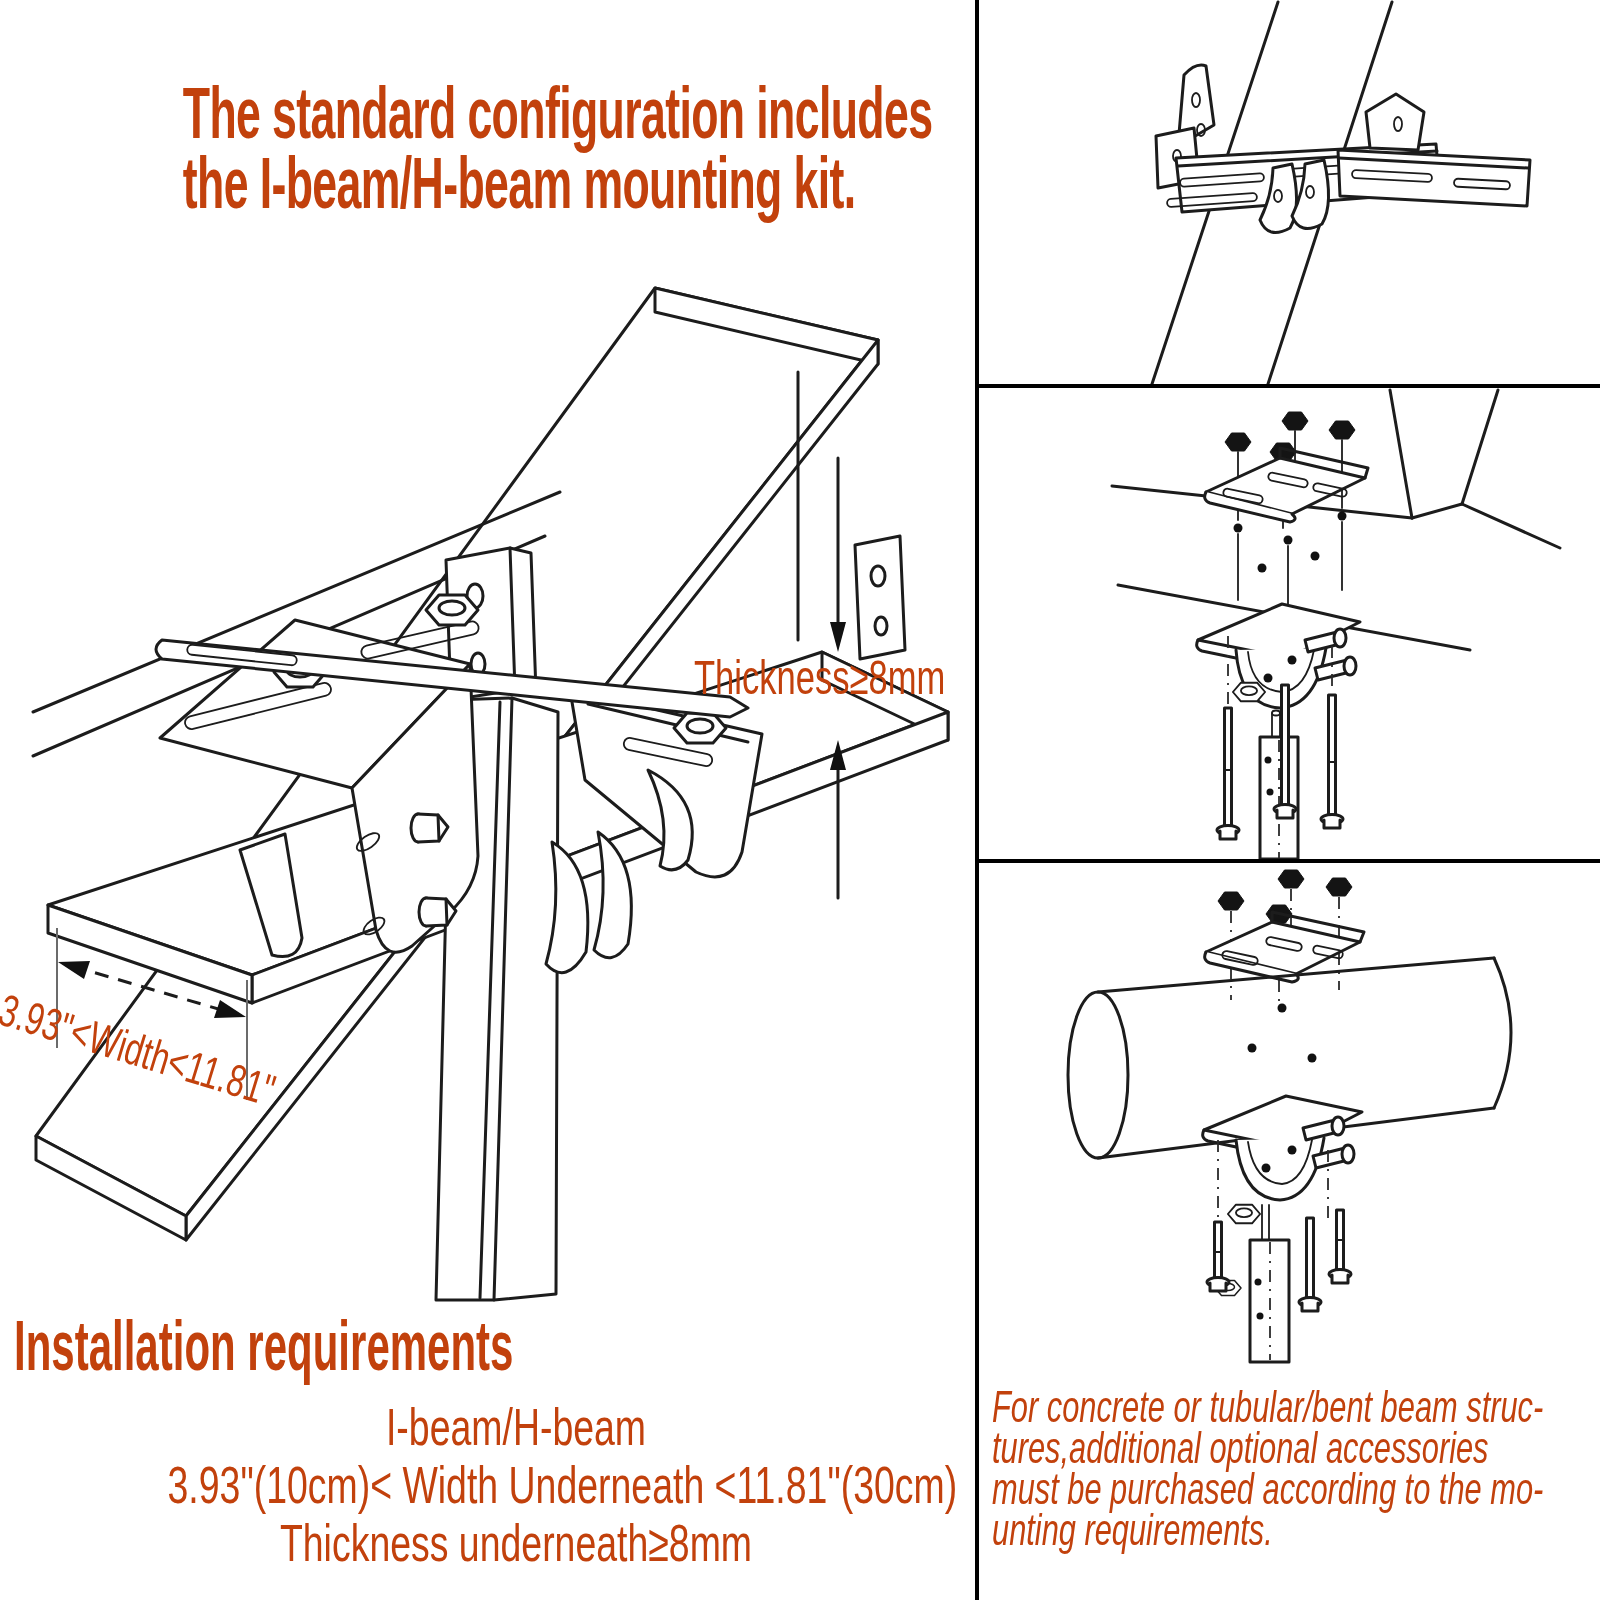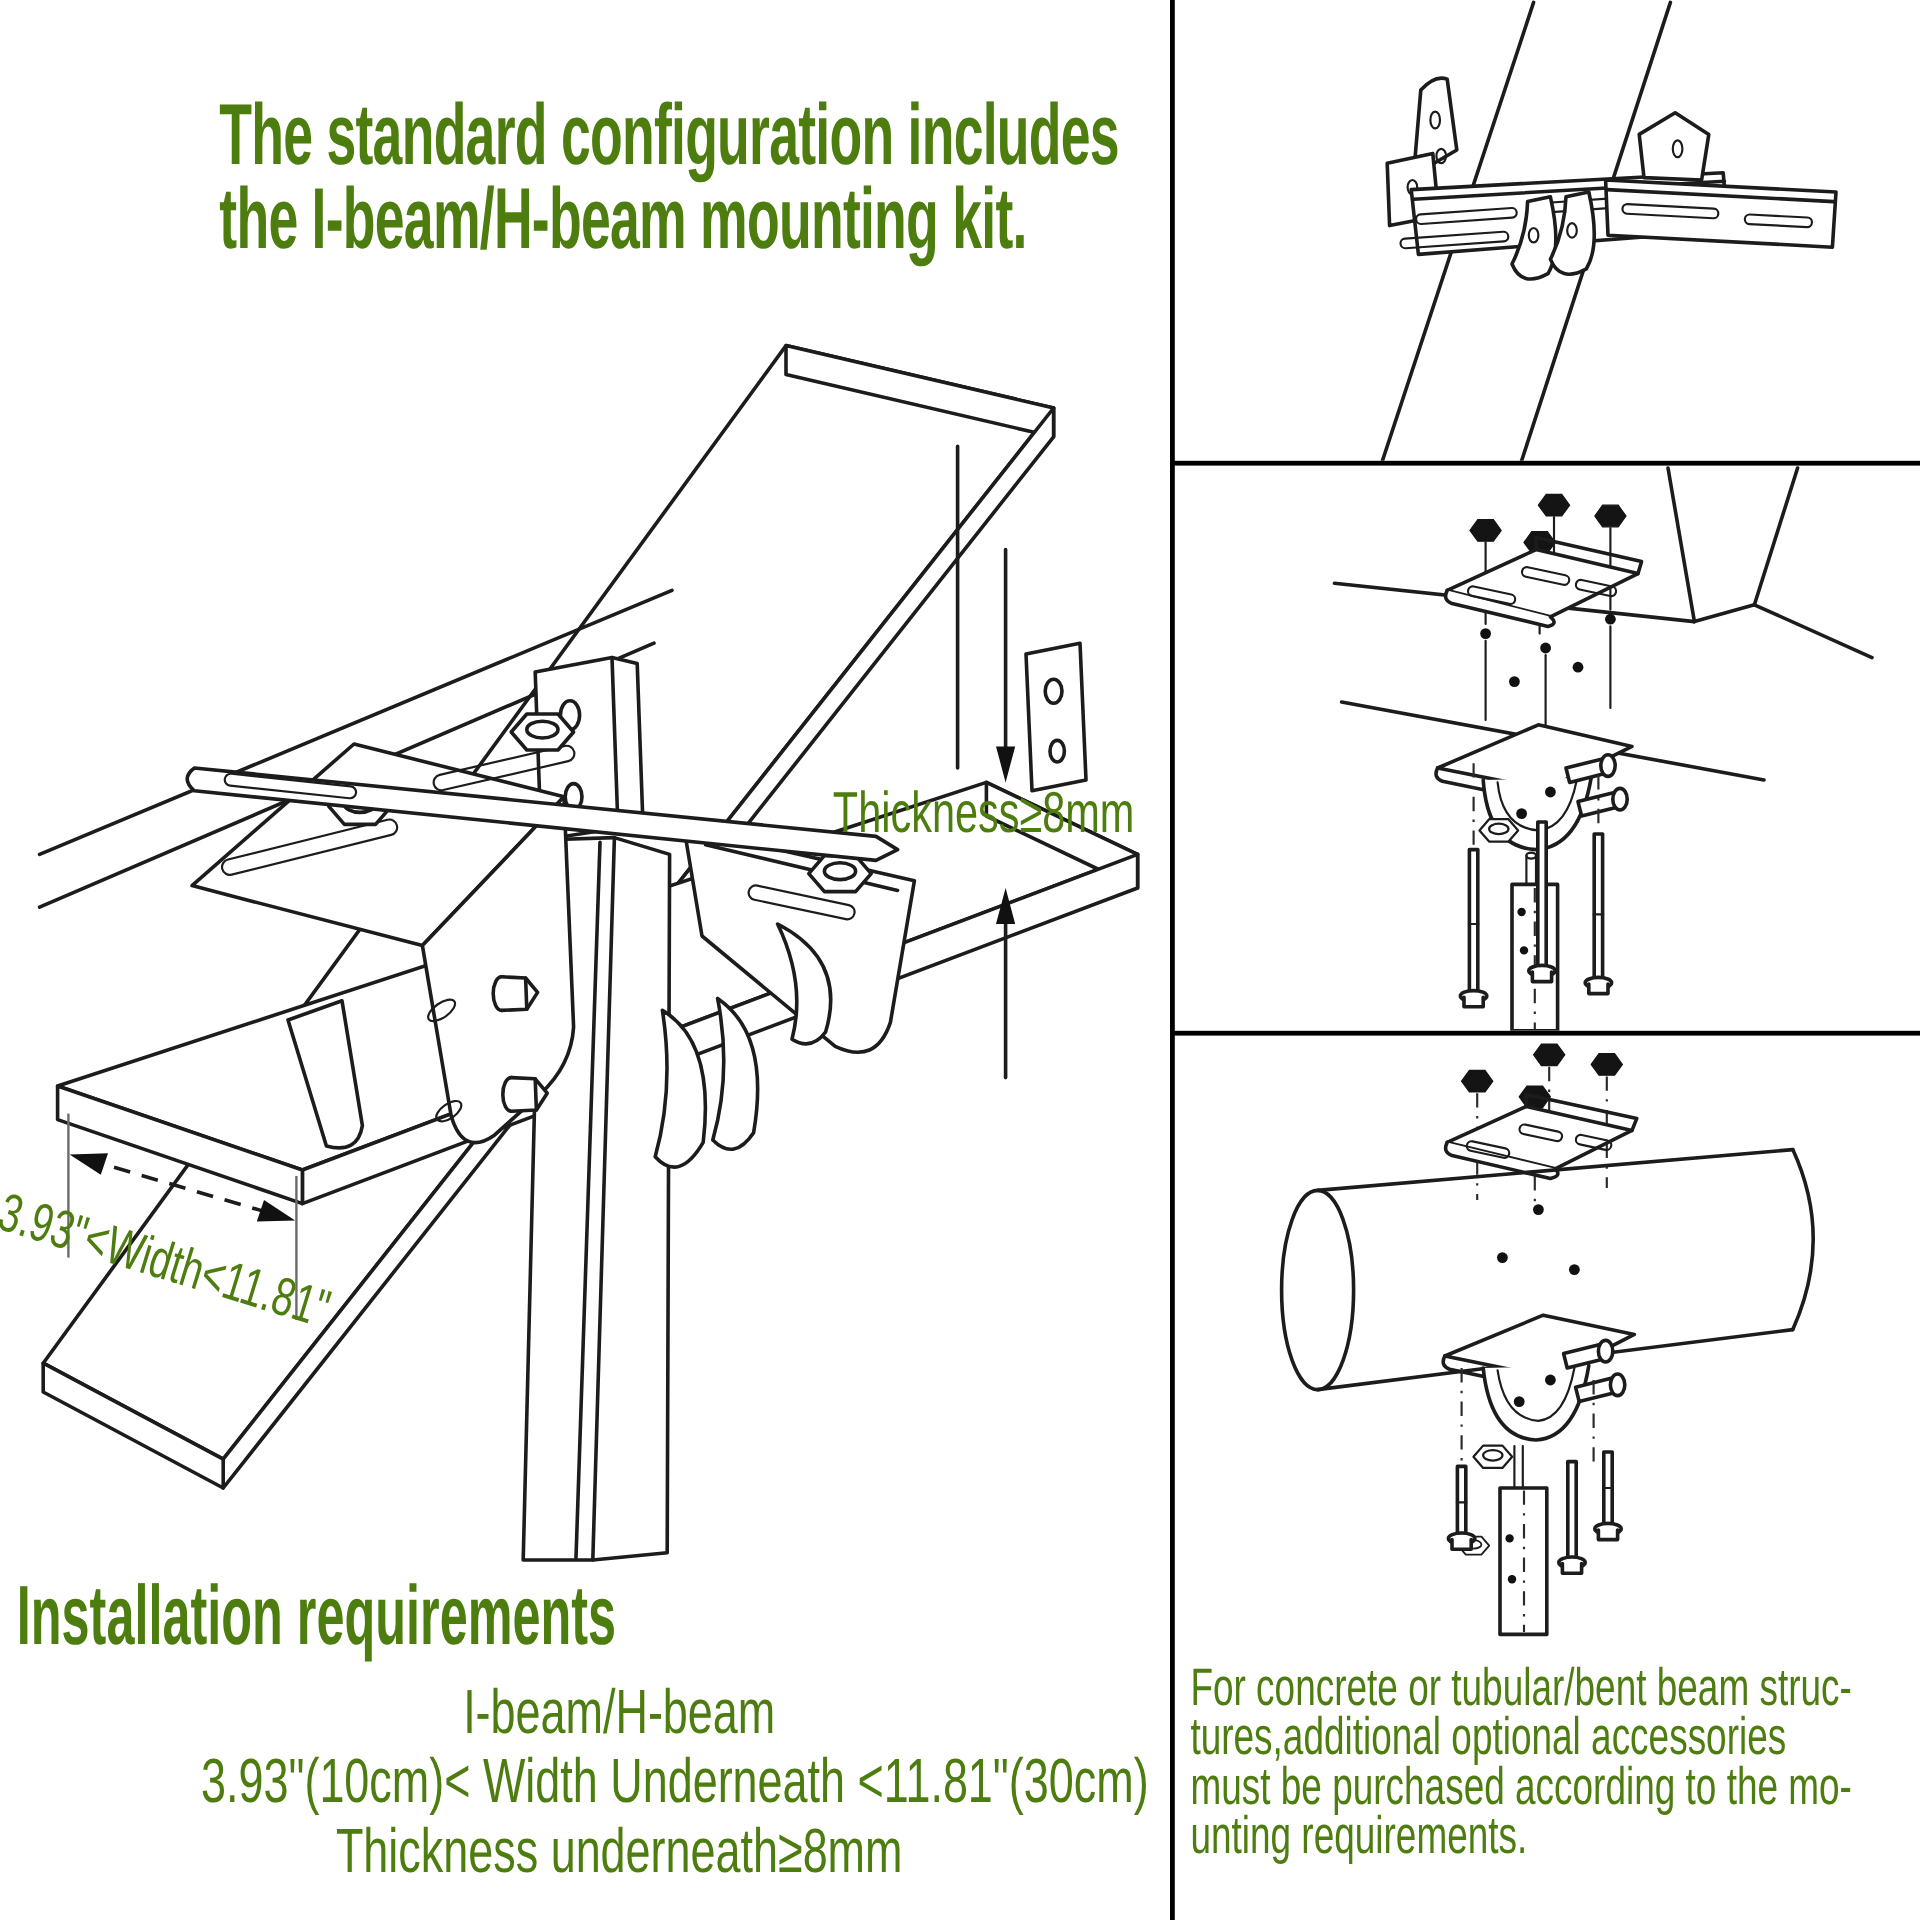--- a/index.html
+++ b/index.html
@@ -1,32 +1,32 @@
 <!DOCTYPE html>
 <html><head>
 <meta charset="utf-8">
 <style>
   html,body{margin:0;padding:0;background:#ffffff;}
   .canvas{position:relative;width:1600px;height:1600px;background:#fff;overflow:hidden;
-          font-family:"Liberation Sans",sans-serif;color:#4d7c0f;}
+          font-family:"Liberation Sans",sans-serif;color:#c2410c;}
   .cond{display:block;white-space:nowrap;}
   .title{position:absolute;left:0;top:78px;width:962px;text-align:center;
          font-weight:700;font-size:72px;line-height:70px;letter-spacing:-1px;}
   .title .cond{transform:scaleX(0.62);transform-origin:50% 0;}
   .lbl-thickness{position:absolute;left:694px;top:650px;font-size:48px;font-weight:500;
          transform:scaleX(0.72);transform-origin:0 0;}
   .lbl-width{position:absolute;left:8px;top:984px;font-size:45px;font-weight:500;
          transform:rotate(17deg) scaleX(0.72);transform-origin:0 0;}
   .install-head{position:absolute;left:14px;top:1306px;font-size:70px;font-weight:700;}
   .install-head .cond{transform:scaleX(0.60);transform-origin:0 0;}
   .specs{position:absolute;left:0;top:1398px;width:968px;text-align:center;
          font-size:52px;line-height:58px;padding-left:32px;}
   .specs .cond{transform:scaleX(0.72);transform-origin:50% 0;}
   .side-note{position:absolute;left:992px;top:1386px;width:600px;
-         font-size:44px;line-height:41px;}
+         font-size:44px;line-height:41px;font-style:italic;}
   .side-note .cond{transform:scaleX(0.70);transform-origin:0 0;}
   .vdiv{position:absolute;left:975px;top:0;width:4px;height:1600px;background:#000;}
   .hdiv{position:absolute;left:975px;width:625px;height:4px;background:#000;}
   .hdiv.h1{top:384px;} .hdiv.h2{top:859px;}
   svg{position:absolute;display:block;}
   svg *{vector-effect:none;}
   .ln{fill:none;stroke:#1c1c1c;stroke-width:3;stroke-linejoin:round;stroke-linecap:round;}
   .lnw{fill:#ffffff;stroke:#1c1c1c;stroke-width:3;stroke-linejoin:round;stroke-linecap:round;}
   .thin{fill:none;stroke:#1c1c1c;stroke-width:1.8;stroke-linecap:round;}
   .ext{fill:none;stroke:#6b6b6b;stroke-width:2;}

